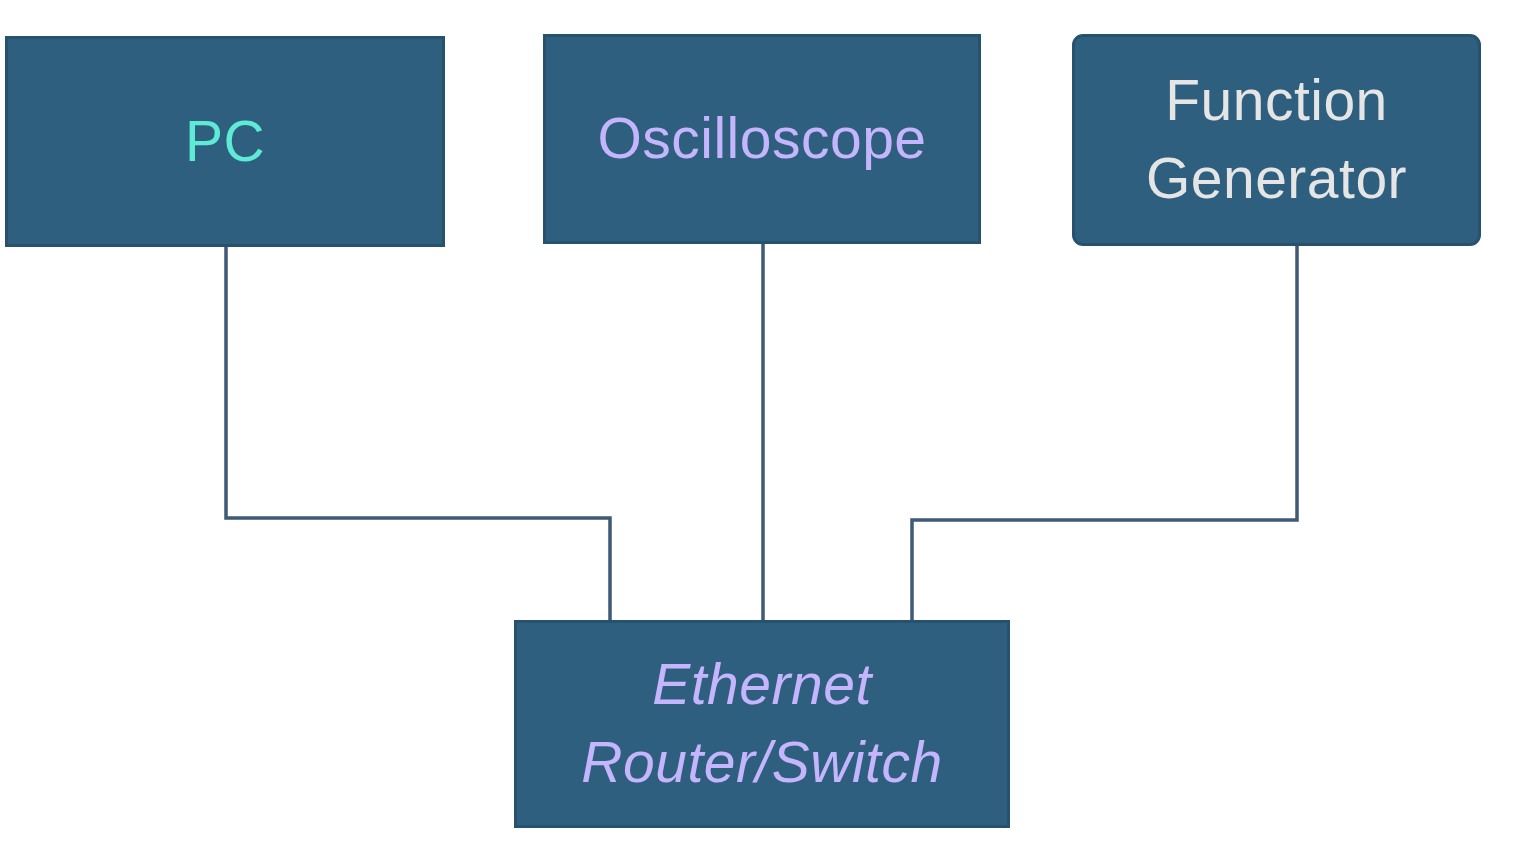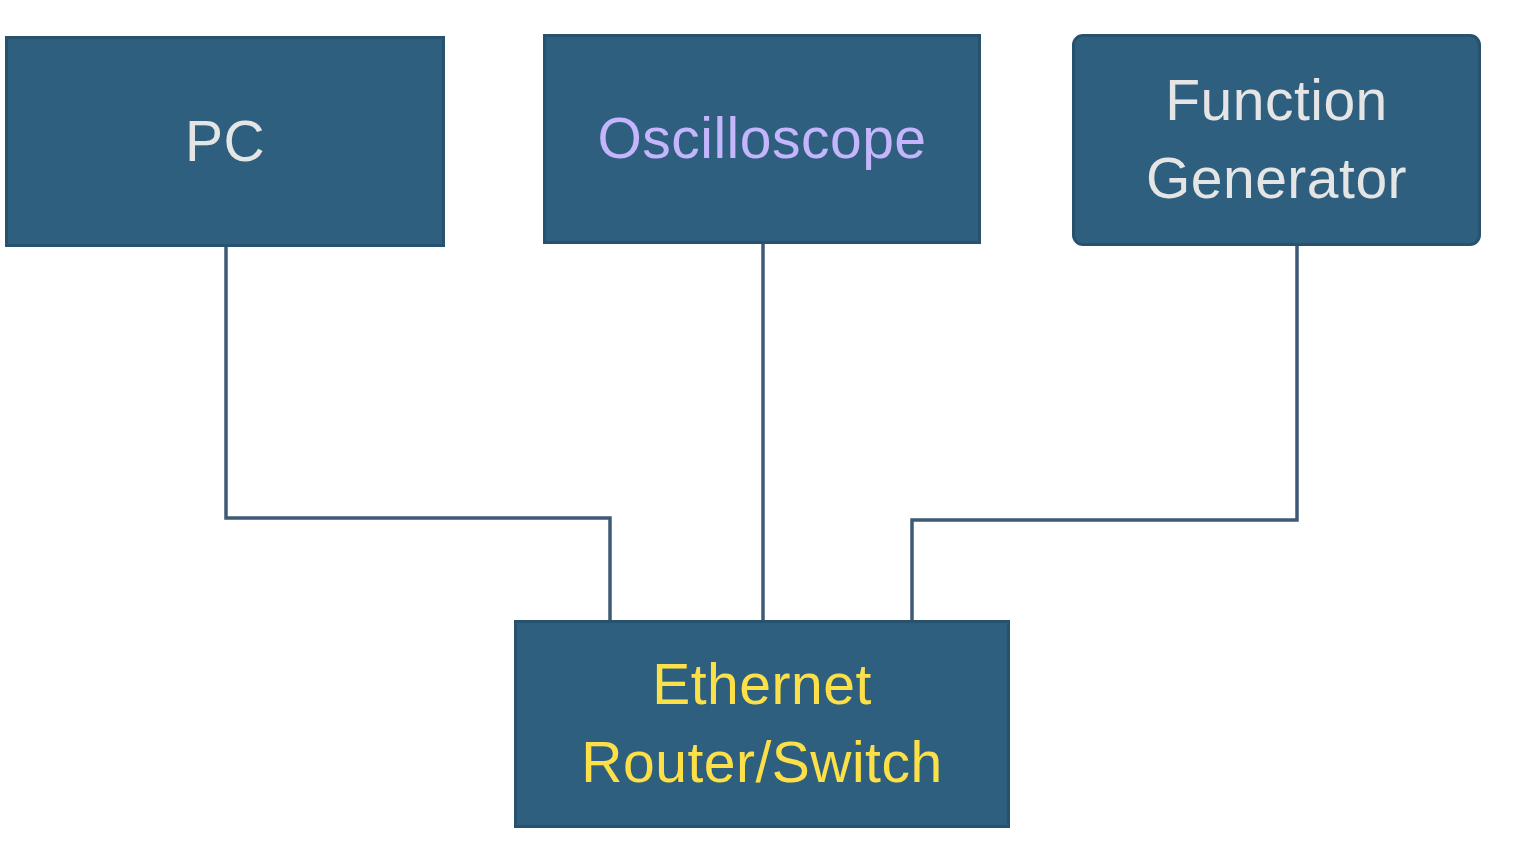--- a/index.html
+++ b/index.html
@@ -51,29 +51,29 @@
 <body>
 
 <div class="stage" style="background-color: rgb(255, 255, 255);">
 
   <svg class="edges-svg" viewBox="0 0 1516 850" xmlns="http://www.w3.org/2000/svg">
     <polyline points="226,246 226,518 610,518 610,622" stroke="#3e5a75"></polyline>
     <polyline points="763,243 763,622" stroke="#3e5a75"></polyline>
     <polyline points="1297,245 1297,520 912,520 912,622" stroke="#3e5a75"></polyline>
   </svg>
 
-  <div class="node node-pc" style="background-color: rgb(46, 95, 127); border-color: rgb(38, 82, 109); color: #e5e5e5;">
+  <div class="node node-pc" style="background-color: rgb(46, 95, 127); border-color: rgb(38, 82, 109); color: #5eead4;">
     <span>PC</span>
   </div>
 
   <div class="node node-osc" style="background-color: rgb(46, 95, 127); border-color: rgb(38, 82, 109); color: #c4b5fd;">
     <span>Oscilloscope</span>
   </div>
 
   <div class="node node-fg" style="background-color: rgb(46, 95, 127); border-color: rgb(38, 82, 109); color: #e5e5e5; border-radius: 11px;">
     <span>Function Generator</span>
   </div>
 
-  <div class="node node-router" style="background-color: rgb(46, 95, 127); border-color: rgb(38, 82, 109); color: #fde047;">
+  <div class="node node-router" style="background-color: rgb(46, 95, 127); border-color: rgb(38, 82, 109); color: #c4b5fd; font-style: italic;">
     <span>Ethernet Router/Switch</span>
   </div>
 
 </div>
 
 </body></html>

